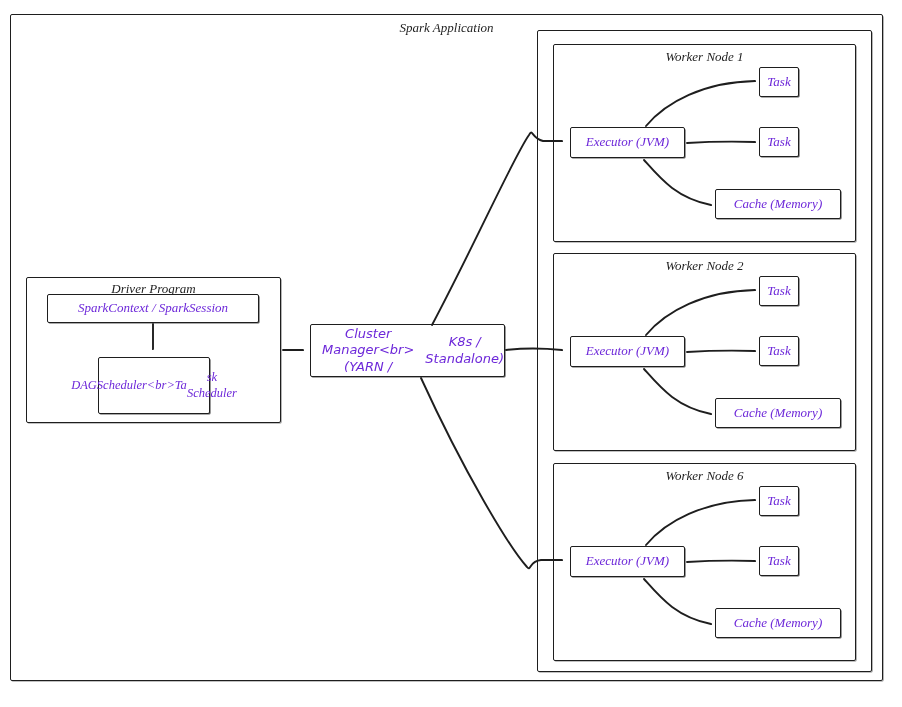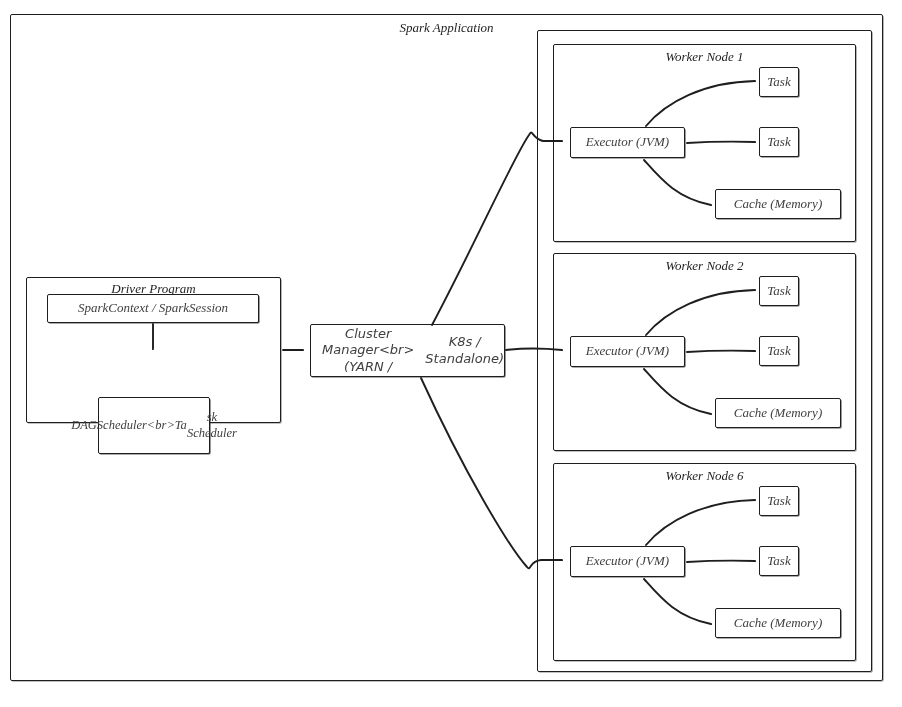--- a/index.html
+++ b/index.html
@@ -30,21 +30,21 @@
     background: transparent;
     border: 1.6px solid #1e1e1e;
     border-radius: 2px;
     box-shadow: 1px 1px 0 -0.4px rgba(30,30,30,0.55);
     box-sizing: border-box;
     font-family: Liberation Serif, serif;
   }
   .label {
     font-size: 13px;
     line-height: 1.25;
-    color: #404040;
+    color: #6d28d9;
     white-space: nowrap;
   }
   .center-label {
     position: absolute;
     inset: 0;
     display: flex;
     align-items: center;
     justify-content: center;
     text-align: center;
   }
@@ -90,21 +90,21 @@
     <div class="group-title" style="top:5px;">Spark Application</div>
   </div>
 
   <div class="container-box" style="left:26px; top:277px; width:255px; height:146px;">
     <div class="group-title underlined" style="top:3px;">Driver Program</div>
 
     <div class="box" style="left:20px; top:16px; width:212px; height:29px;">
       <div class="center-label label">SparkContext / SparkSession</div>
     </div>
 
-    <div class="box" style="left:71px; top:79px; width:112px; height:57px;margin-top:40px;">
+    <div class="box" style="left:71px; top:79px; width:112px; height:57px;">
       <div class="center-label multi-line label" style="font-size:12.5px;">
         <span>DAG</span>
         <span>Scheduler&lt;br&gt;Ta</span>
         <span>sk Scheduler</span>
       </div>
     </div>
   </div>
 
   <div class="box" style="left:310px; top:324px; width:195px; height:53px;">
     <div class="center-label multi-line label">

